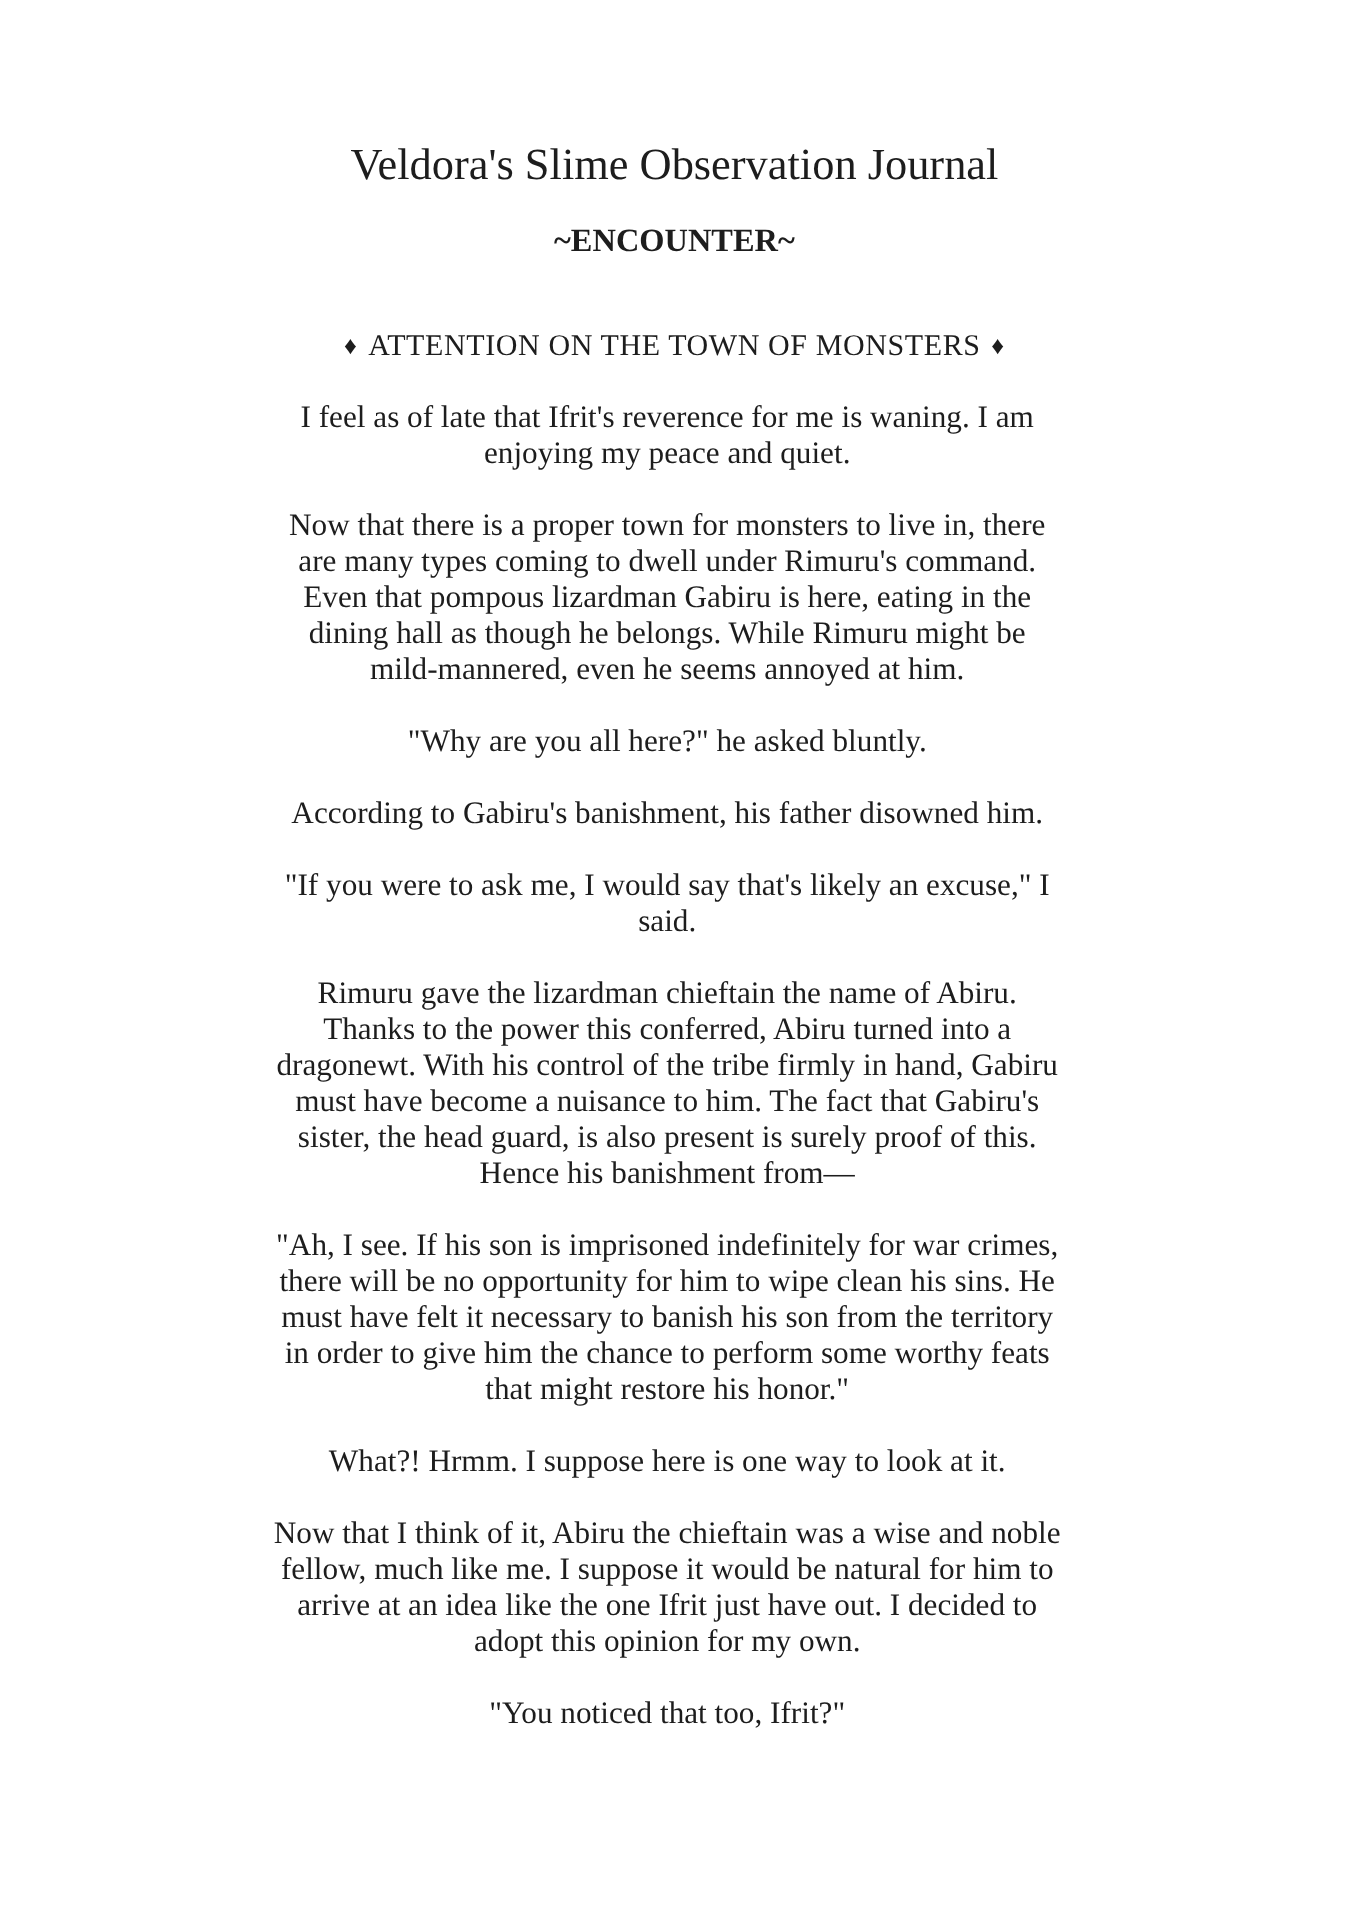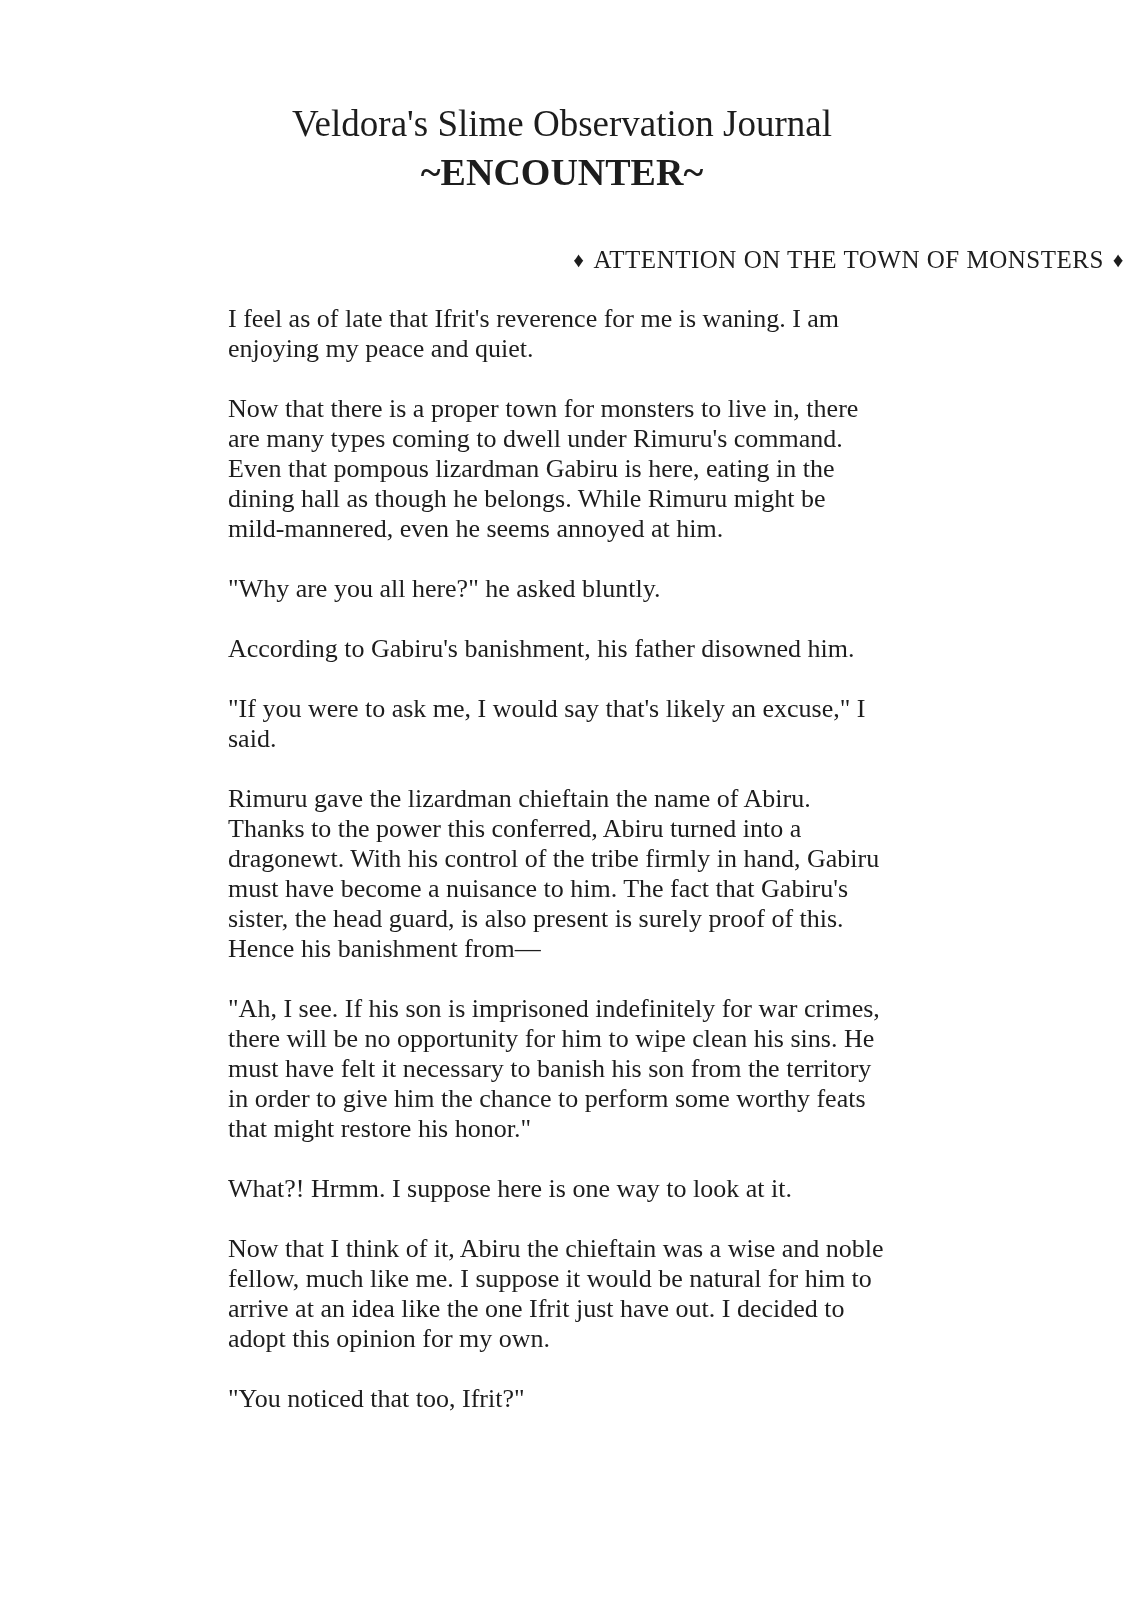--- a/index.html
+++ b/index.html
@@ -20,56 +20,56 @@
     width: 1124px;
     height: 1600px;
     background: #ffffff;
   }
   .page-header {
     margin-top: 0;
     padding-top: 100px;
     text-align: center;
   }
   .page-title {
-    margin: 2px;
+    margin: 16px;
     font-size: 37px;
     font-weight: 400;
     line-height: 44px;
     letter-spacing: 0px;
   }
   .page-subtitle {
     margin: 2px 0 0 0;
-    font-size: 38px;
+    font-size: 27px;
     font-weight: 700;
     line-height: 48px;
   }
   .section-heading {
     margin-top: 48px;
-    text-align: right;
+    text-align: center;
     font-size: 25px;
     line-height: 32px;
     letter-spacing: 0.5px;
     white-space: nowrap;
   }
   .diamond {
     display: inline-block;
     font-size: 21px;
     vertical-align: 1px;
   }
   .diamond.left  { margin-right: 9px; }
   .diamond.right { margin-left: 9px; }
   .journal-body {
     margin: 28px 0 0 228px;
     width: 656px;
   }
   .journal-body p {
     margin: 0 0 30px 0;
     font-size: 26px;
     line-height: 30px;
-    text-align: left;
+    text-align: center;
   }
   .journal-body p:last-child {
     margin-bottom: 0;
   }
 </style>
 </head>
 <body>
 
 <div class="page">
 

